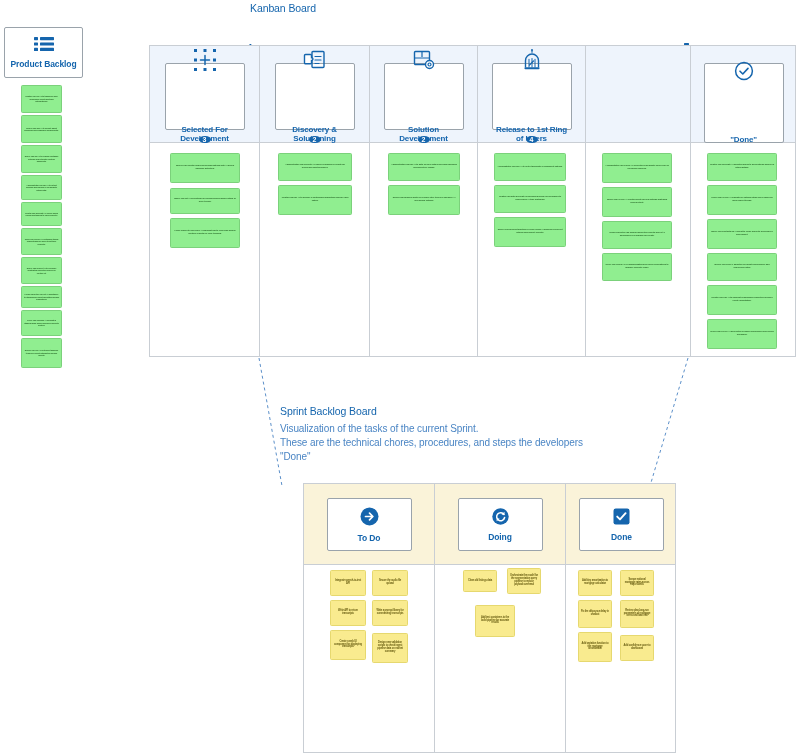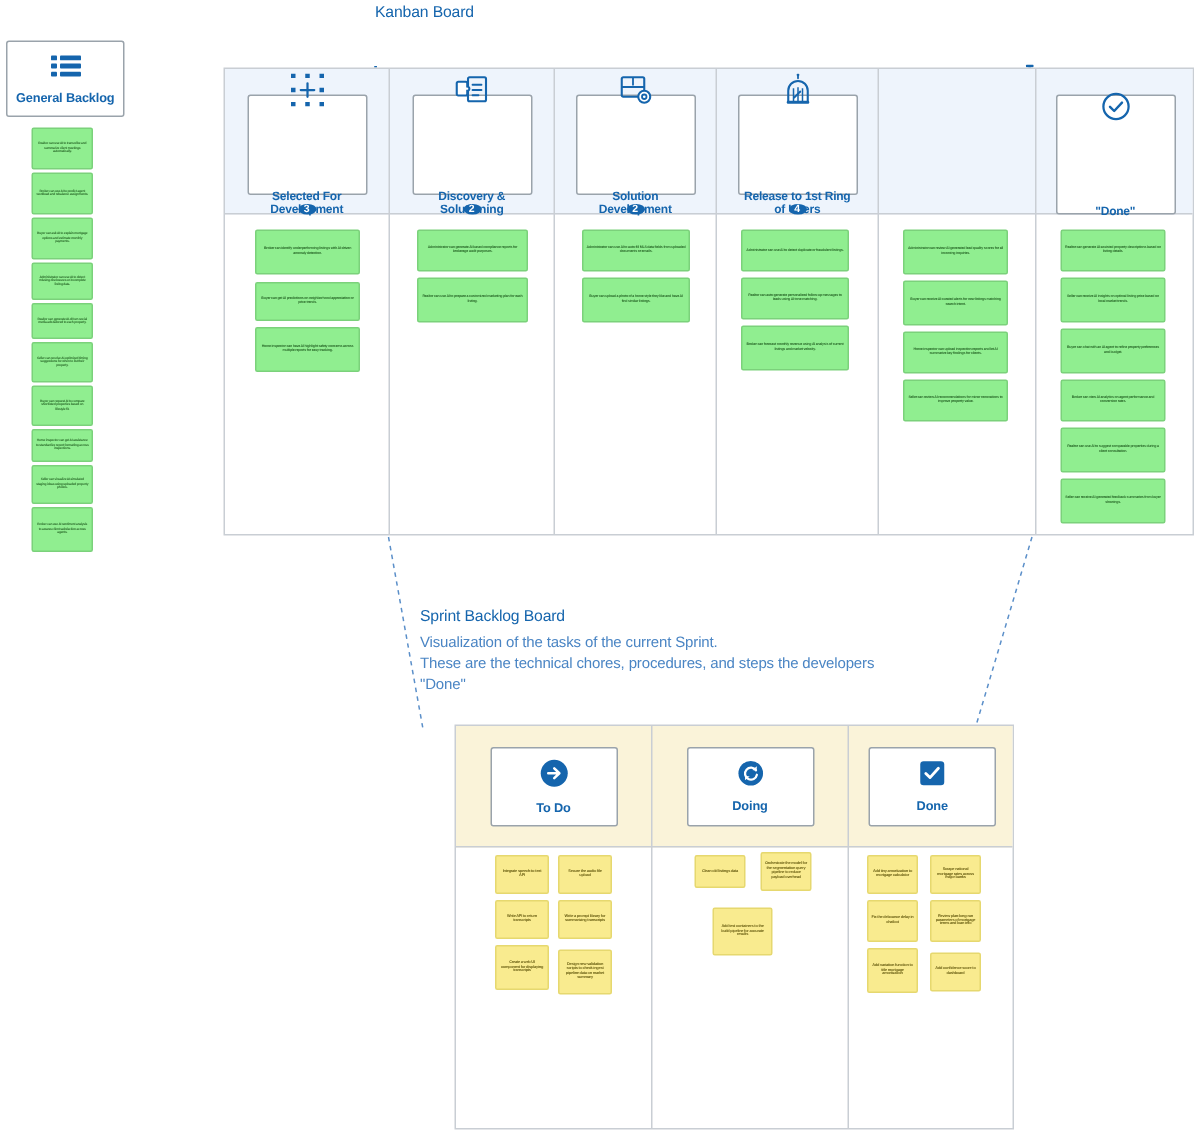--- a/index.html
+++ b/index.html
@@ -178,21 +178,21 @@
     <span class="icon-list">
       <svg width="20" height="16" viewBox="0 0 20 16">
         <rect x="0" y="1" width="4" height="3.2" rx="0.6" fill="#1565ad"></rect>
         <rect x="6" y="1" width="14" height="3.2" rx="0.6" fill="#1565ad"></rect>
         <rect x="0" y="6.4" width="4" height="3.2" rx="0.6" fill="#1565ad"></rect>
         <rect x="6" y="6.4" width="14" height="3.2" rx="0.6" fill="#1565ad"></rect>
         <rect x="0" y="11.8" width="4" height="3.2" rx="0.6" fill="#1565ad"></rect>
         <rect x="6" y="11.8" width="14" height="3.2" rx="0.6" fill="#1565ad"></rect>
       </svg>
     </span>
-    <div class="lbl">General Backlog</div>
+    <div class="lbl">Product Backlog</div>
   </div>
 
   <div id="pb-notes" style="position: absolute; left: 0px; top: 0px; width: 800px; height: 756px;">
       <div class="note green" style="left: 21px; top: 85px; width: 41px; height: 28px; font-size: 2.2px;">Realtor can use AI to transcribe and summarize client meetings automatically.</div>
       <div class="note green" style="left: 21px; top: 115px; width: 41px; height: 28px; font-size: 2.2px;">Broker can use AI to predict agent workload and rebalance assignments.</div>
       <div class="note green" style="left: 21px; top: 145px; width: 41px; height: 28px; font-size: 2.2px;">Buyer can ask AI to explain mortgage options and estimate monthly payments.</div>
       <div class="note green" style="left: 21px; top: 175px; width: 41px; height: 25px; font-size: 2.2px;">Administrator can use AI to detect missing disclosures or incomplete listing data.</div>
       <div class="note green" style="left: 21px; top: 202px; width: 41px; height: 24px; font-size: 2.2px;">Realtor can generate AI-driven social media ads tailored to each property.</div>
       <div class="note green" style="left: 21px; top: 228px; width: 41px; height: 27px; font-size: 2.2px;">Seller can receive AI-optimized timing suggestions for when to list their property.</div>
       <div class="note green" style="left: 21px; top: 257px; width: 41px; height: 27px; font-size: 2.2px;">Buyer can request AI to compare shortlisted properties based on lifestyle fit.</div>

